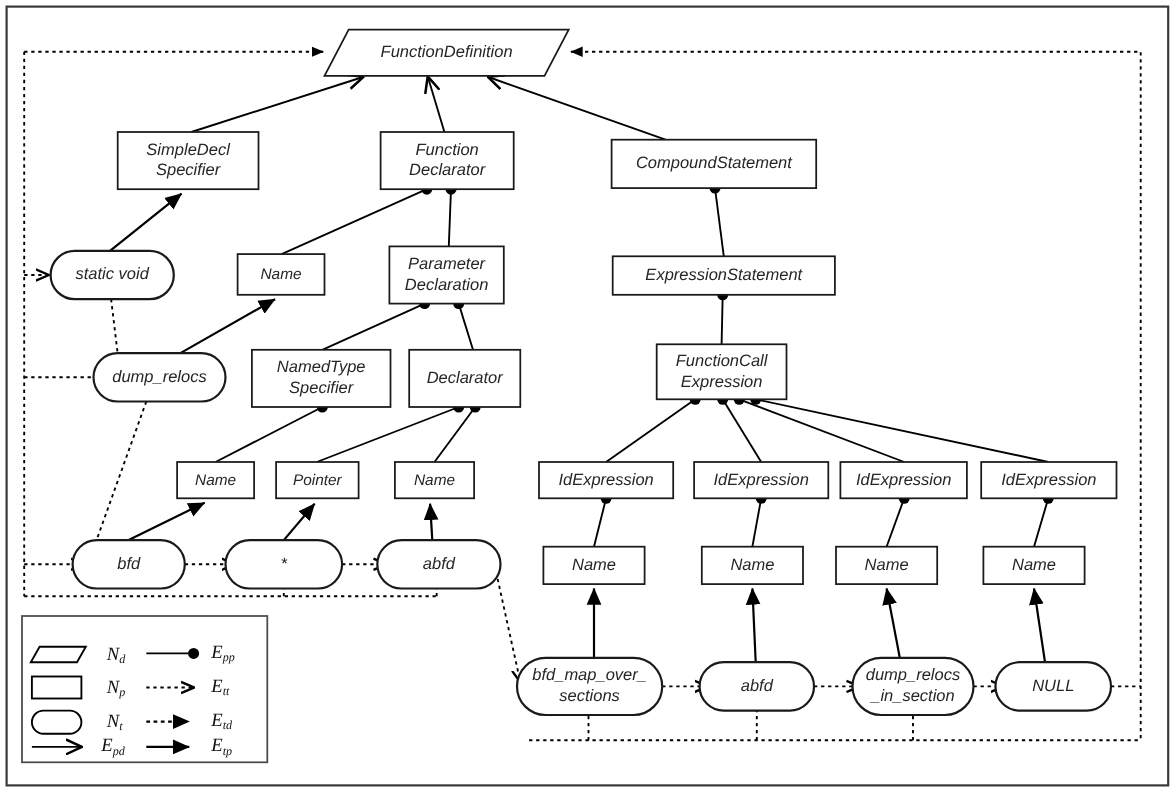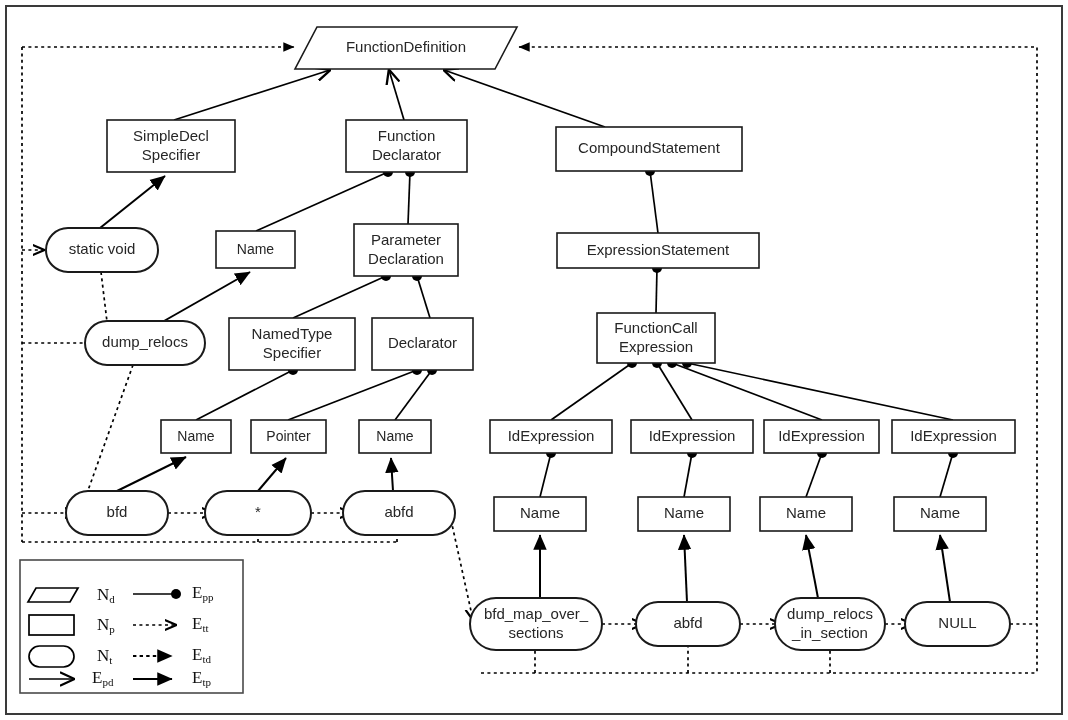--- a/index.html
+++ b/index.html
@@ -8,20 +8,21 @@
     padding: 0;
     background: #ffffff;
     font-family: "Liberation Sans", sans-serif;
   }
   #canvas-wrap {
     position: relative;
     width: 1068px;
     height: 720px;
     background: #ffffff;
     overflow: hidden;
+    font-style: italic;
   }
   svg#diagram {
     display: block;
     width: 1068px;
     height: 720px;
   }
   .node-shape {
     fill: #ffffff;
     stroke: #1a1a1a;
     stroke-width: 1.6;

